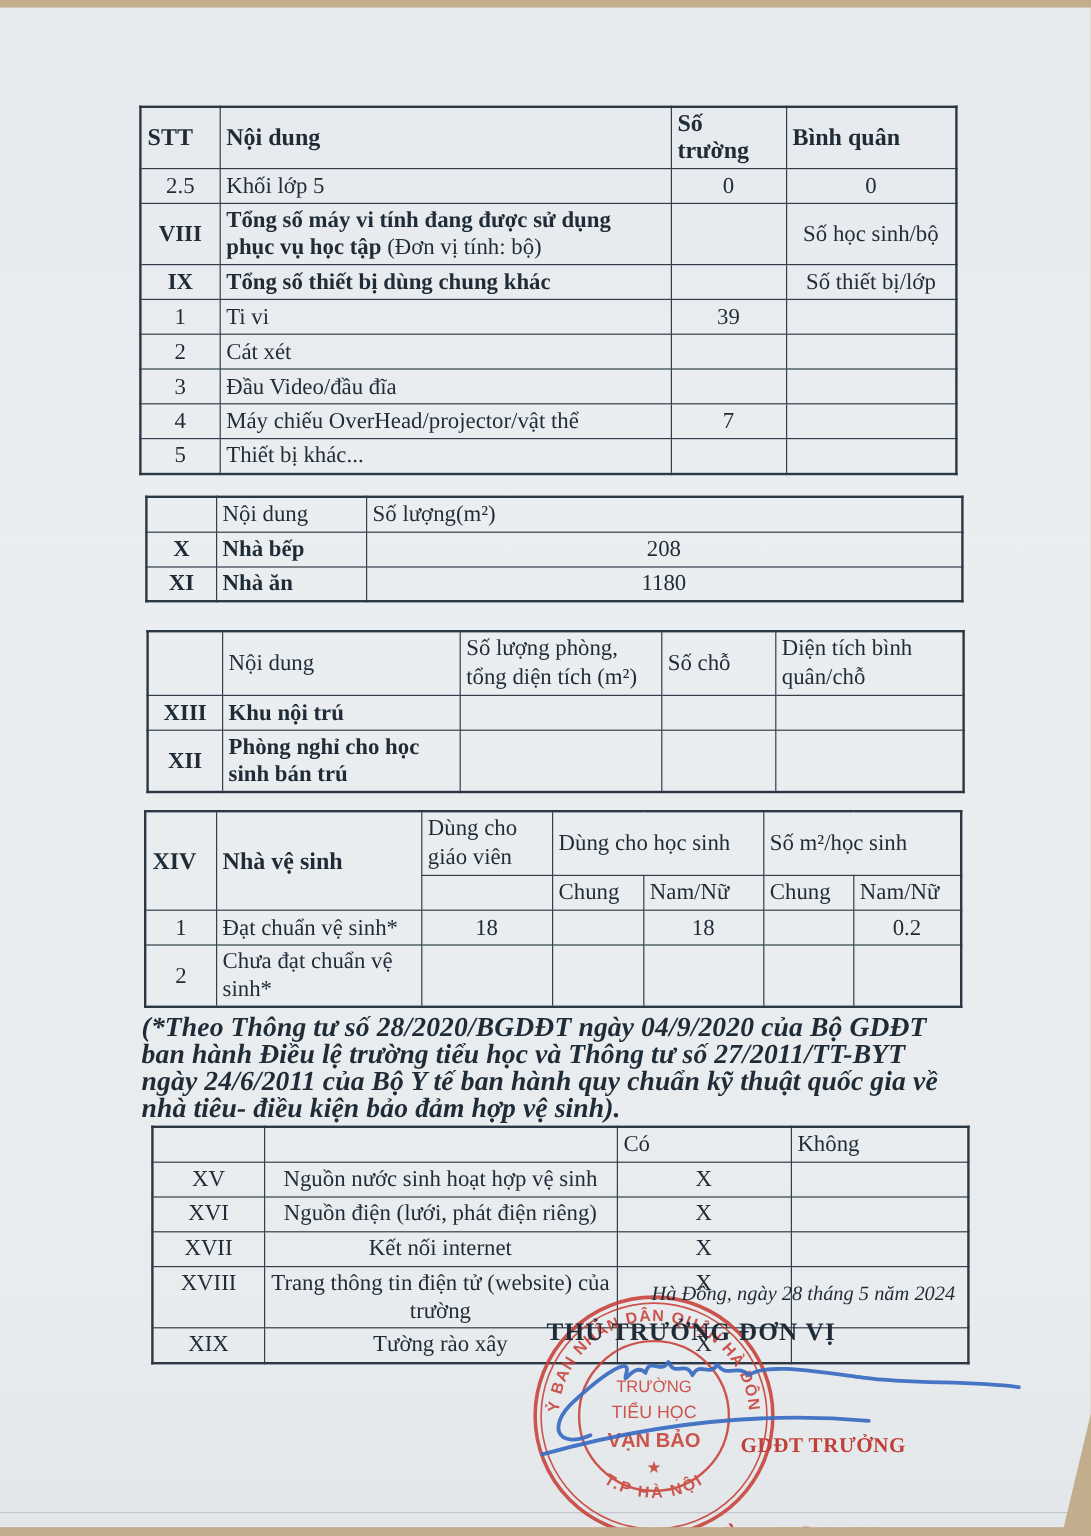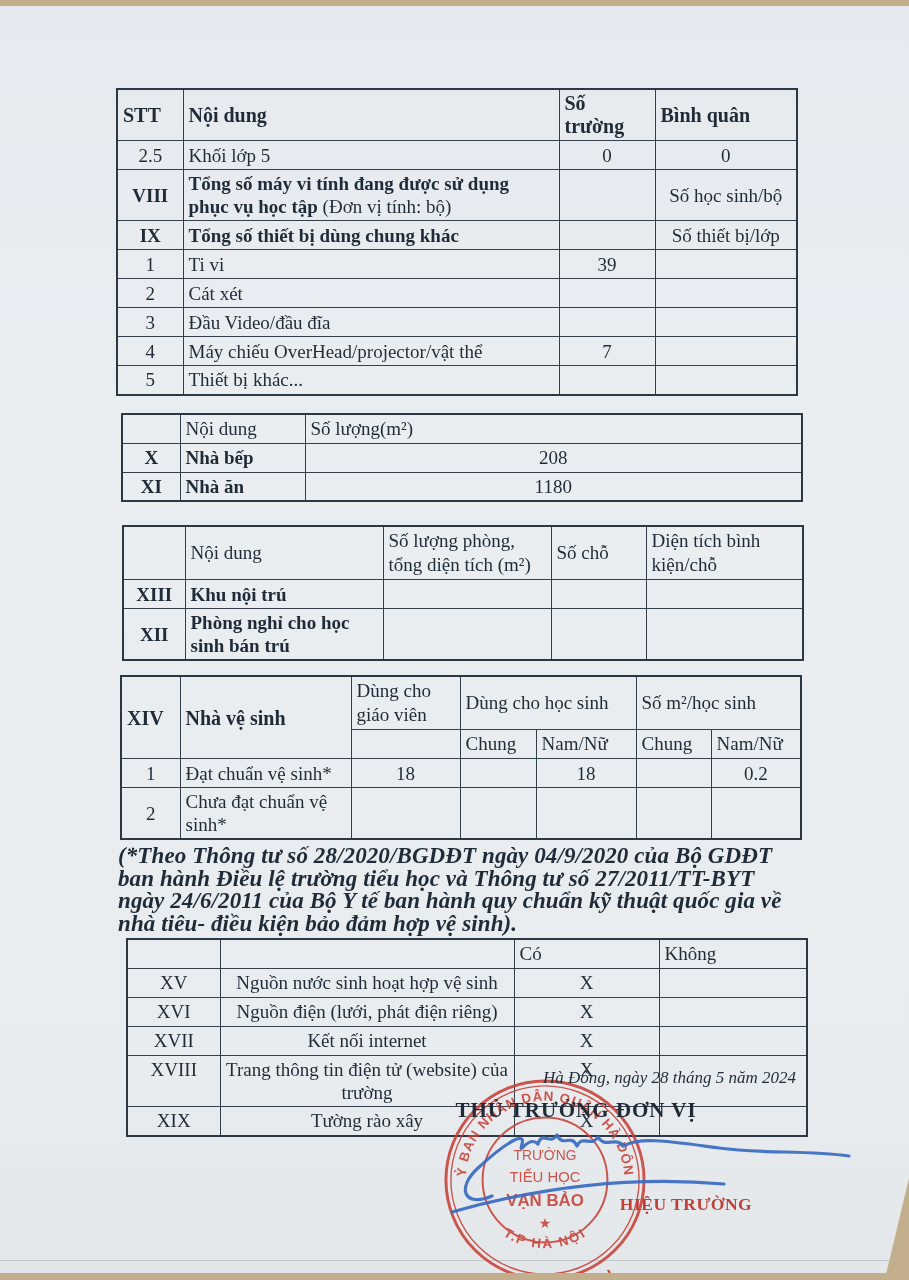--- a/index.html
+++ b/index.html
@@ -179,21 +179,21 @@
           <col style="width:168px">
           <col style="width:95px">
           <col style="width:157px">
         </colgroup>
       <thead>
         <tr>
           <th></th>
           <th>Nội dung</th>
           <th>Số lượng phòng, tổng diện tích (m²)</th>
           <th>Số chỗ</th>
-          <th>Diện tích bình kiện/chỗ</th>
+          <th>Diện tích bình quân/chỗ</th>
         </tr>
       </thead>
       <tbody>
           <tr class="sec">
             <td class="tc">XIII</td>
             <td class="tl"><b>Khu nội trú</b></td>
             <td class="tc"></td>
             <td class="tc"></td>
             <td class="tc"></td>
           </tr>
@@ -333,16 +333,16 @@
       </g>
     </svg>
 
     <svg class="signature" viewBox="0 0 445 118">
       <g fill="none" stroke="#3a6cc2" stroke-width="3.2" stroke-linecap="round" stroke-linejoin="round">
         <path d="M 58,92 C 30,104 22,84 44,64 C 70,40 92,26 88,40 C 84,54 94,30 104,40 C 108,26 116,42 123,31 C 129,44 137,29 143,42 C 149,30 157,44 164,33 C 171,45 181,32 190,42 C 205,32 240,38 285,44 C 330,50 372,46 415,52"></path>
         <path d="M 18,108 C 110,82 200,72 290,80"></path>
       </g>
     </svg>
 
-    <div class="role">HIỆU TRƯỜNG</div>
+    <div class="role">GDĐT TRƯỞNG</div>
     <div class="signer-name">Trần Thị Hương</div>
   </div>
 </div>
 
 </body></html>

